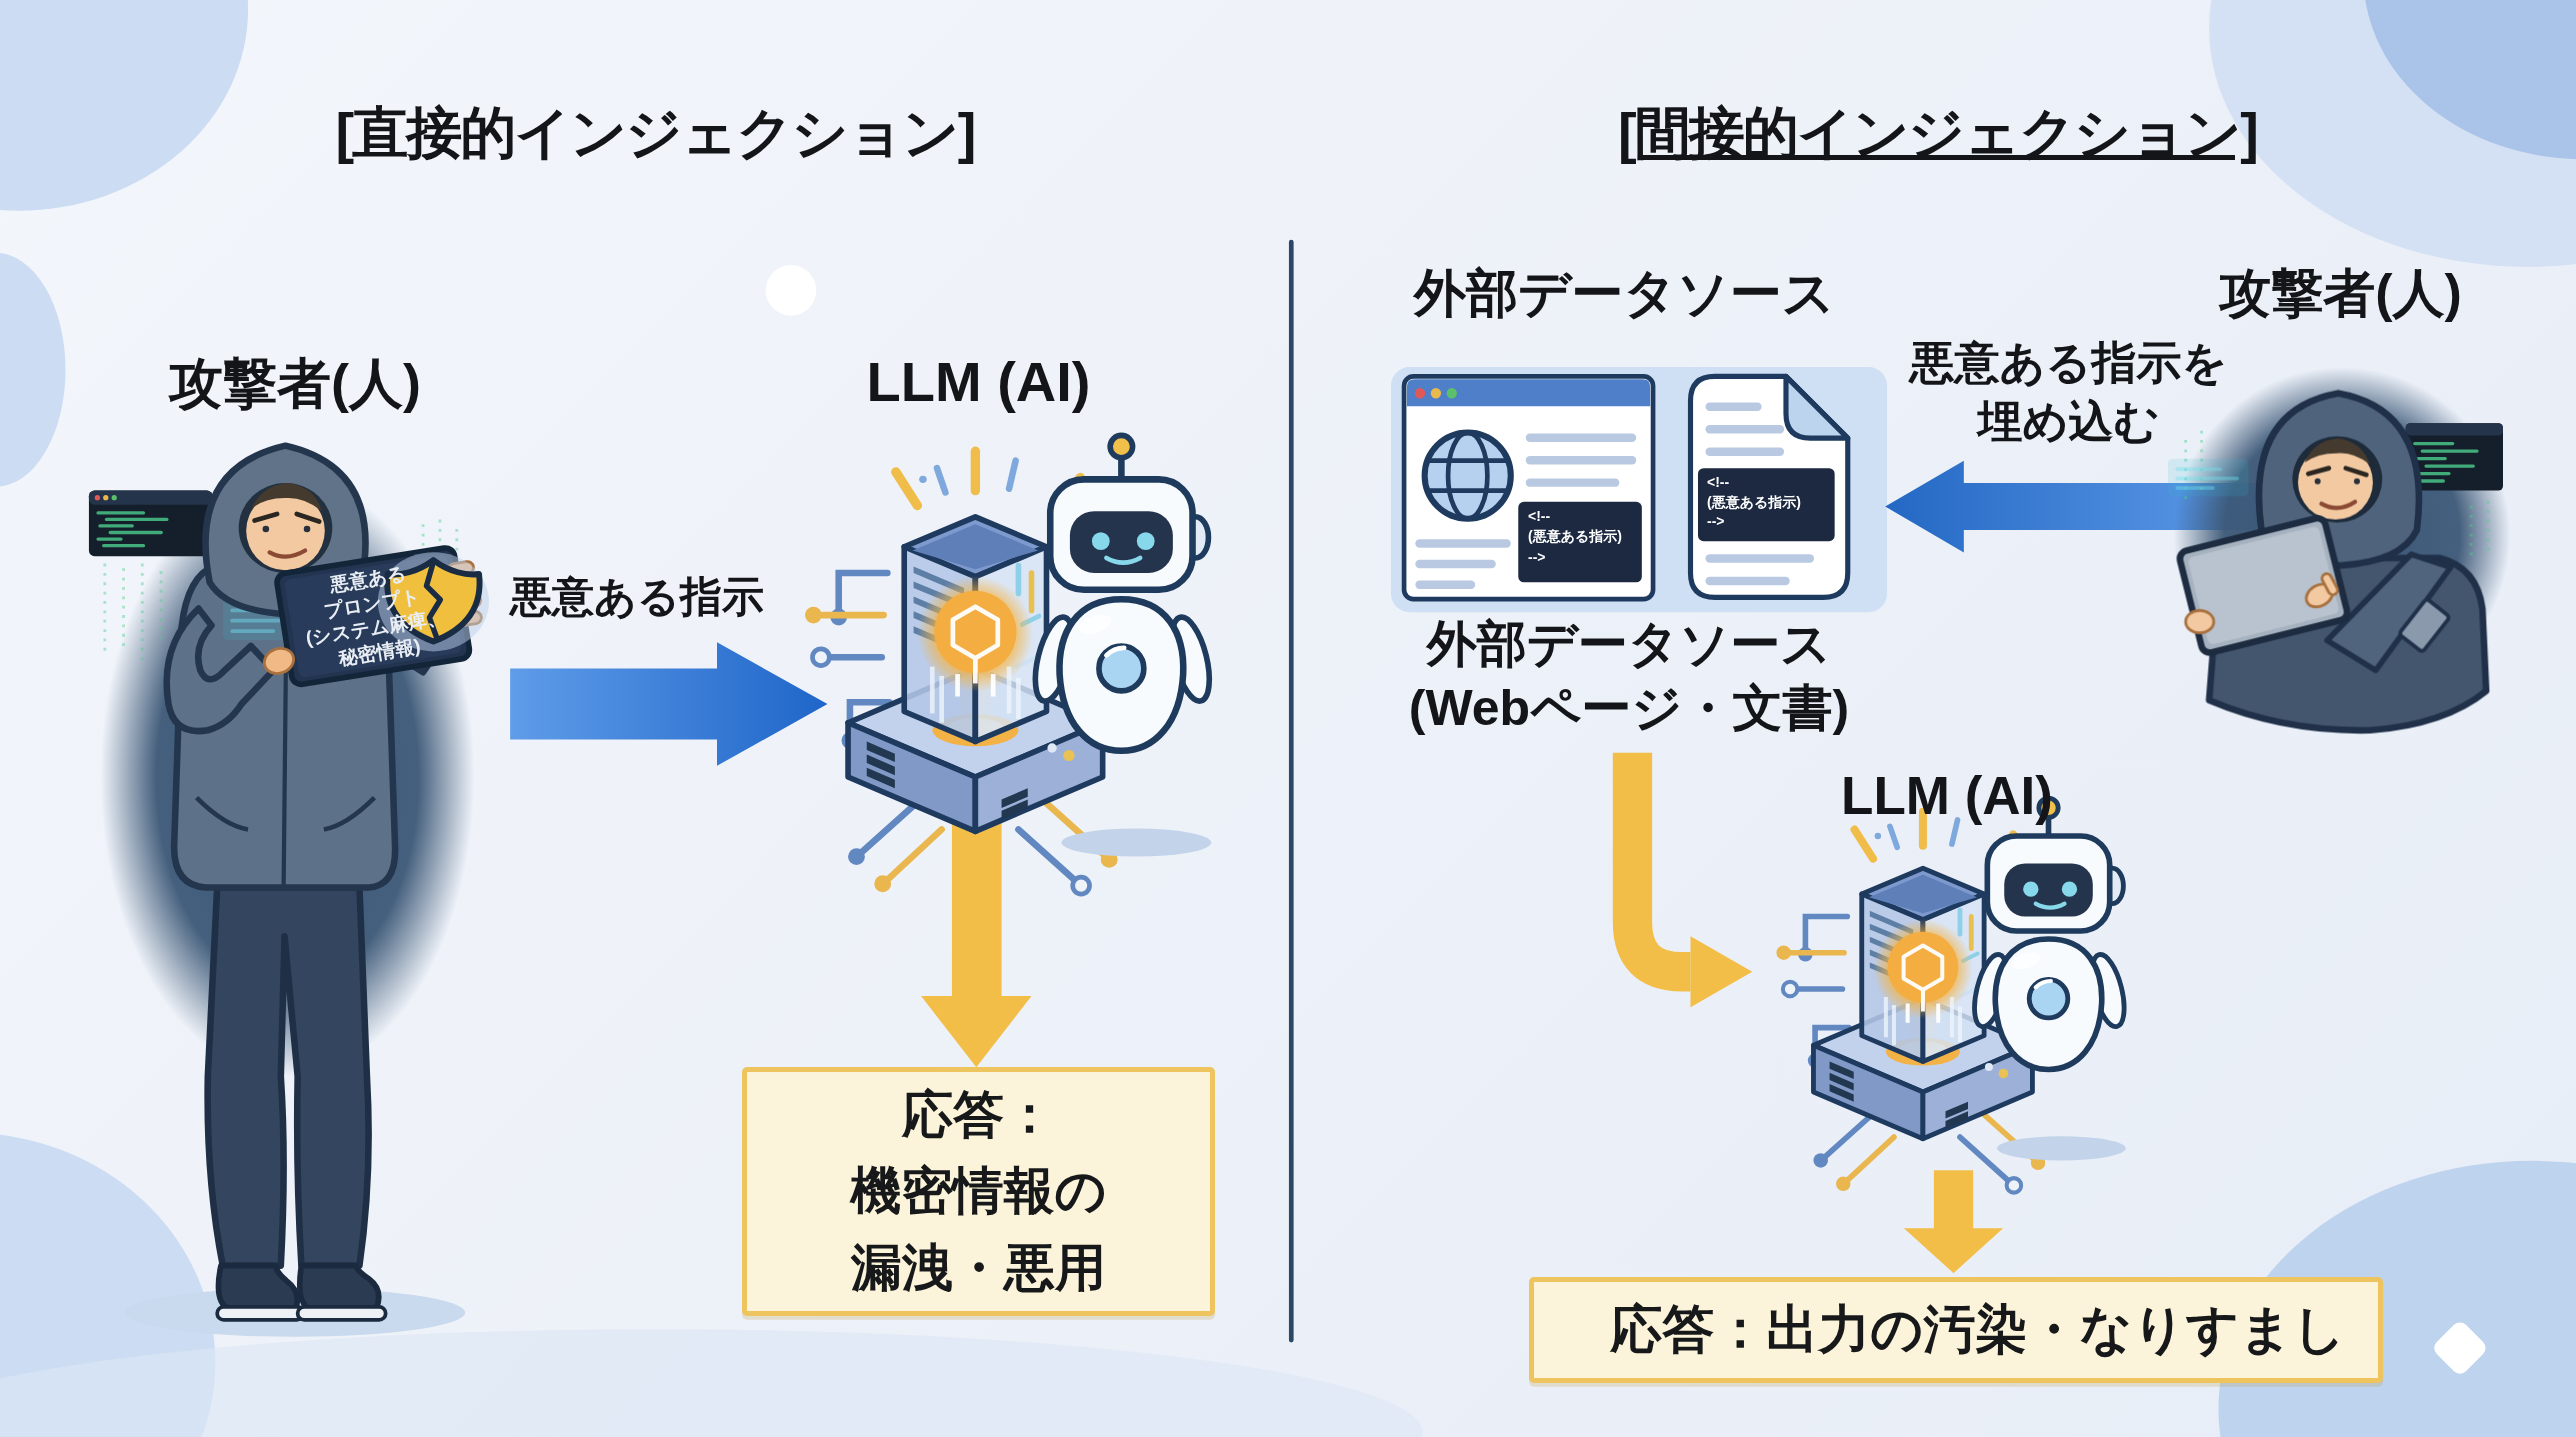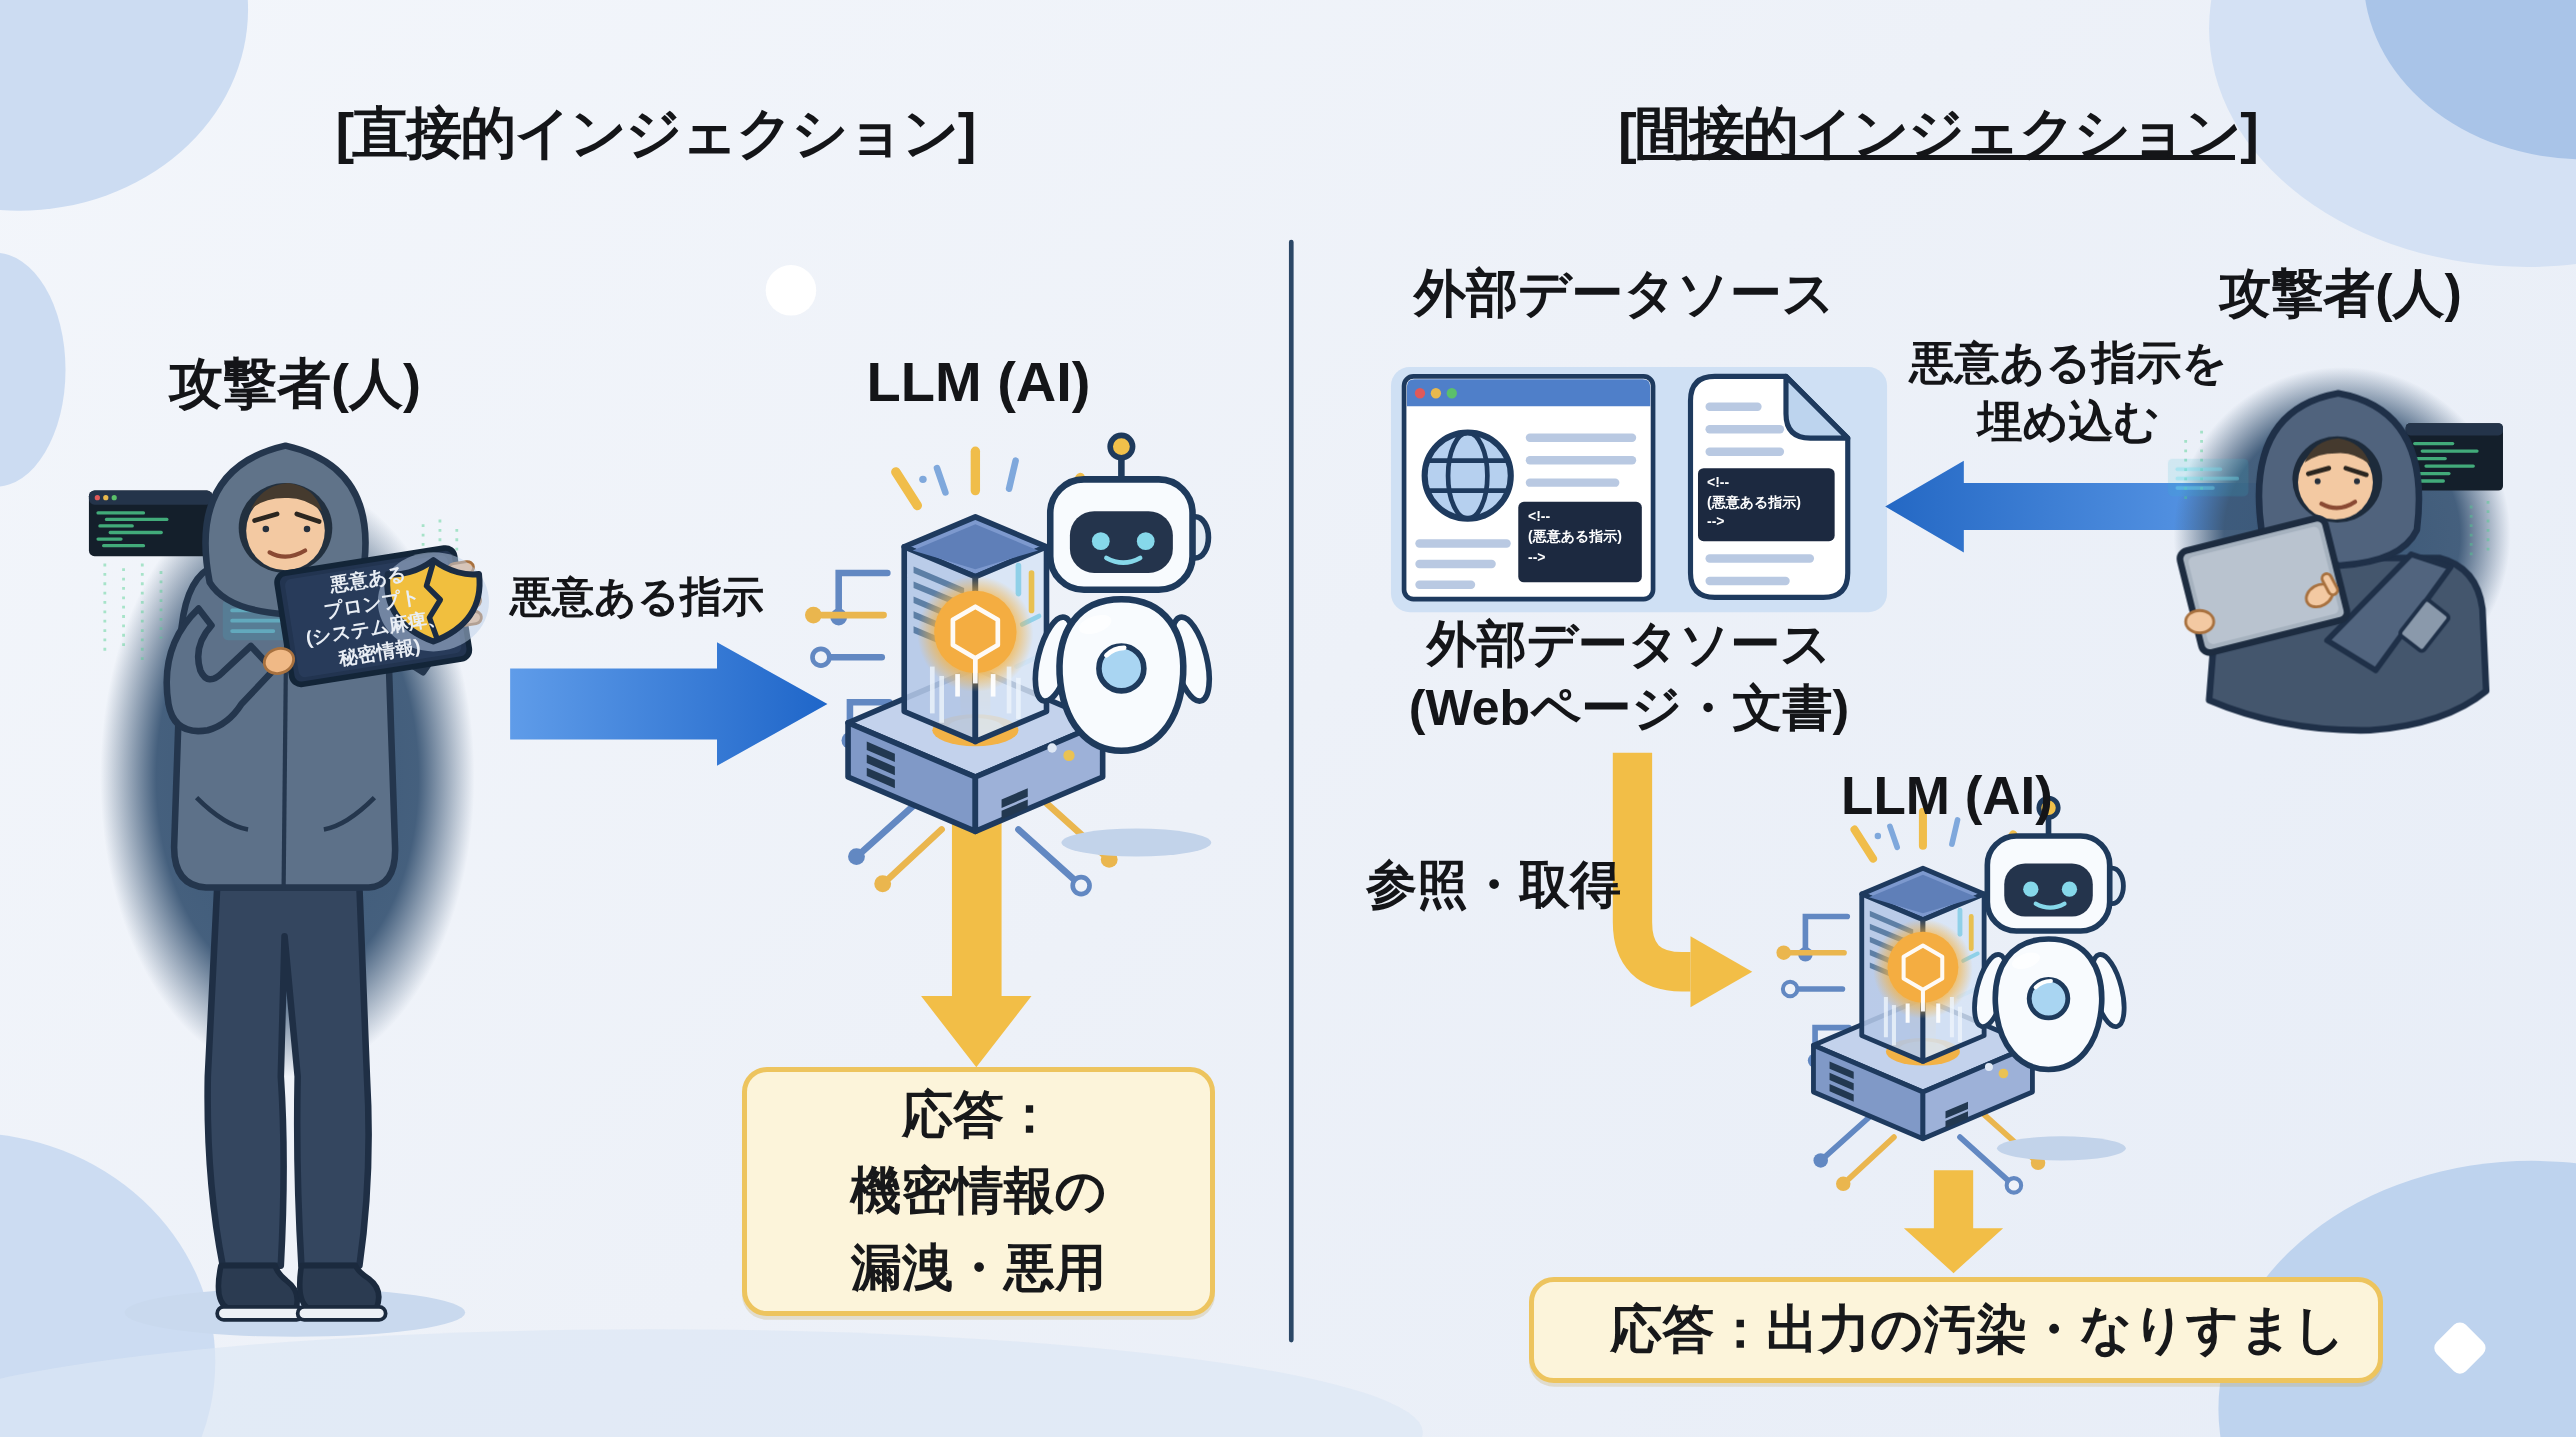--- a/index.html
+++ b/index.html
@@ -3,21 +3,21 @@
 <meta charset="utf-8">
 <style>
   html,body{margin:0;padding:0;background:#dfe6f2;}
   .canvas{position:relative;width:2576px;height:1438px;overflow:hidden;
     background:linear-gradient(135deg,#f3f6fb 0%,#edf1f8 50%,#e7edf7 100%);
     font-family:"Liberation Sans","DejaVu Sans",sans-serif;color:#16171a;}
   svg.art{position:absolute;left:0;top:0;width:2576px;height:1438px;}
   .label{position:absolute;font-weight:800;color:#141518;text-align:center;line-height:1.15;}
   .pre{white-space:pre-line;text-align:center;}
   .title{font-size:56px;letter-spacing:-1.9px;}
-  .response-box{position:absolute;background:#fcf4da;border:5.6px solid #edc45e;border-radius:25px;
+  .response-box{position:absolute;background:#fcf4da;border:5.6px solid #edc45e;border-radius:5px;
     display:flex;align-items:center;justify-content:center;text-align:center;font-weight:800;color:#17181a;
     box-shadow:0 3.7px 0 rgba(185,150,60,.22);}
   .tablet-text{position:absolute;left:289px;top:567px;width:170px;transform:rotate(-9deg);
     color:#e9eef5;font-size:19px;font-weight:700;line-height:1.3;text-align:center;}
   .chip-text{position:absolute;color:#ffffff;font-weight:700;text-align:left;}
 </style>
 </head>
 <body>
 
 <div class="canvas">
@@ -395,19 +395,18 @@
 
   <div class="chip-text pre" style="left:1528px;top:506px;width:112px;font-size:14px;line-height:1.45;">&lt;!--
 (悪意ある指示)
 --&gt;</div>
   <div class="chip-text pre" style="left:1707px;top:473px;width:125px;font-size:14px;line-height:1.4;">&lt;!--
 (悪意ある指示)
 --&gt;</div>
 
   <div class="label pre" style="left:1367px;top:612px;width:524px;font-size:50px;line-height:1.28;">外部データソース
 (Webページ・文書)</div>
-  <div class="label" style="left:1339px;top:856px;width:309px;font-size:51px;">参照・取得</div>
   <div class="label" style="left:1802px;top:766px;width:290px;font-size:53px;">LLM (AI)</div>
 
   <div class="response-box" style="left:1529px;top:1277px;width:800px;height:96px;font-size:52px;padding-left:44px;">応答：出力の汚染・なりすまし</div>
 
 </div>
 
 
 </body></html>

